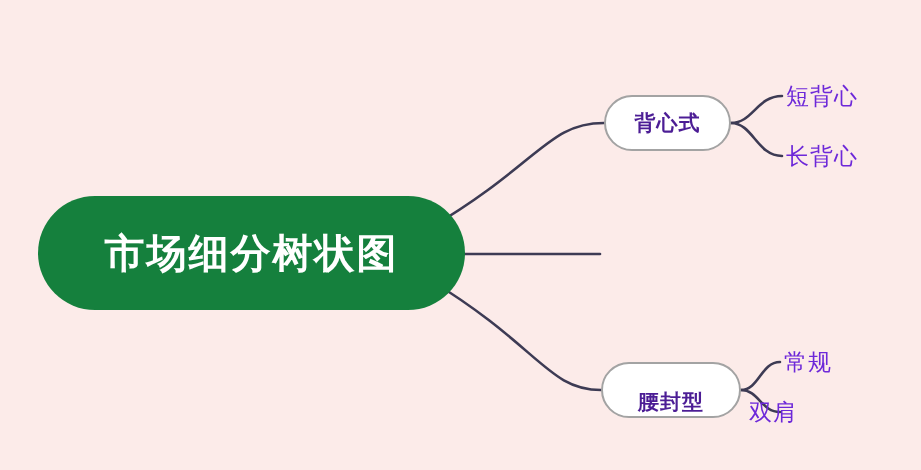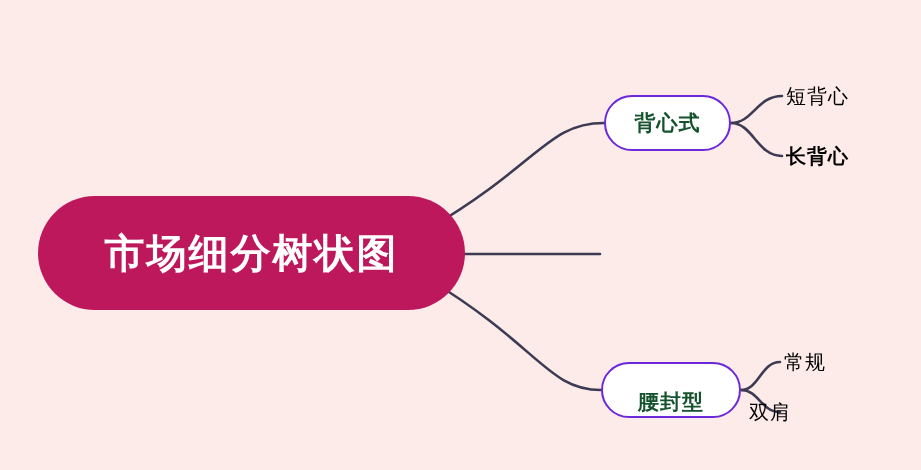--- a/index.html
+++ b/index.html
@@ -37,32 +37,32 @@
     align-items: center;
     justify-content: center;
     box-sizing: border-box;
     cursor: default;
   }
   .root-node {
     left: 38px;
     top: 196px;
     width: 427px;
     height: 114px;
-    background: #be185d;
+    background: #15803d;
     border-radius: 57px;
     color: #ffffff;
     font-size: 40px;
     font-weight: 700;
     letter-spacing: 2px;
   }
   .branch-node {
     background: #ffffff;
-    border: 2px solid #6d28d9;
+    border: 2px solid #a3a3a3;
     border-radius: 29px;
-    color: #14532d;
+    color: #4c1d95;
     font-size: 21px;
     font-weight: 600;
     letter-spacing: 1px;
   }
   .branch-vest {
     left: 604px;
     top: 95px;
     width: 127px;
     height: 56px;
   }
@@ -76,28 +76,28 @@
     left: 601px;
     top: 362px;
     width: 140px;
     height: 56px;
     align-items: flex-end;
   }
   .leaf-label {
     position: absolute;
     z-index: 2;
     transform: translateY(-50%);
-    color: #000000;
-    font-size: 20px;
+    color: #6d28d9;
+    font-size: 23px;
     font-weight: 400;
     letter-spacing: 1px;
     white-space: nowrap;
   }
   .leaf-short-vest { left: 786px; top: 96px; }
-  .leaf-long-vest  { left: 786px; top: 156px; font-weight: bold; }
+  .leaf-long-vest  { left: 786px; top: 156px; }
   .leaf-regular    { left: 784px; top: 362px; }
   .leaf-double     { left: 749px; top: 412px; }
 </style>
 </head>
 <body>
 
 <div class="canvas">
 
   <svg class="connectors" viewBox="0 0 921 470" xmlns="http://www.w3.org/2000/svg">
 

